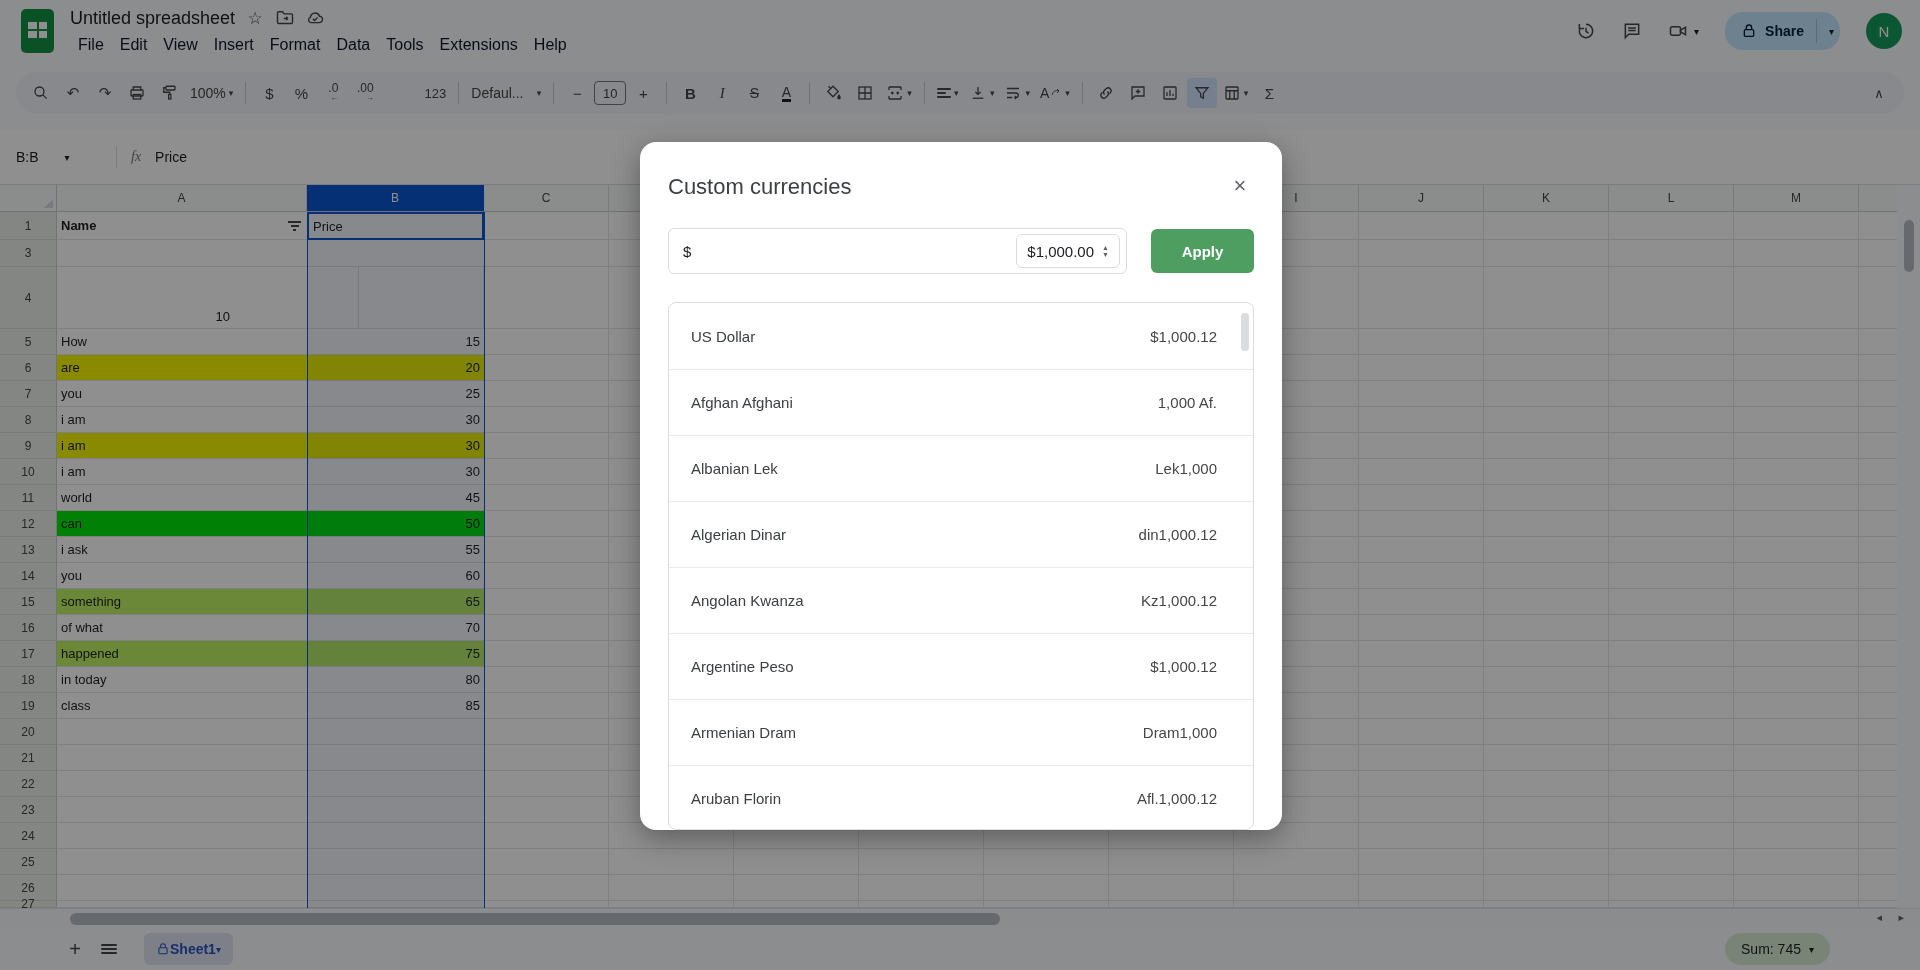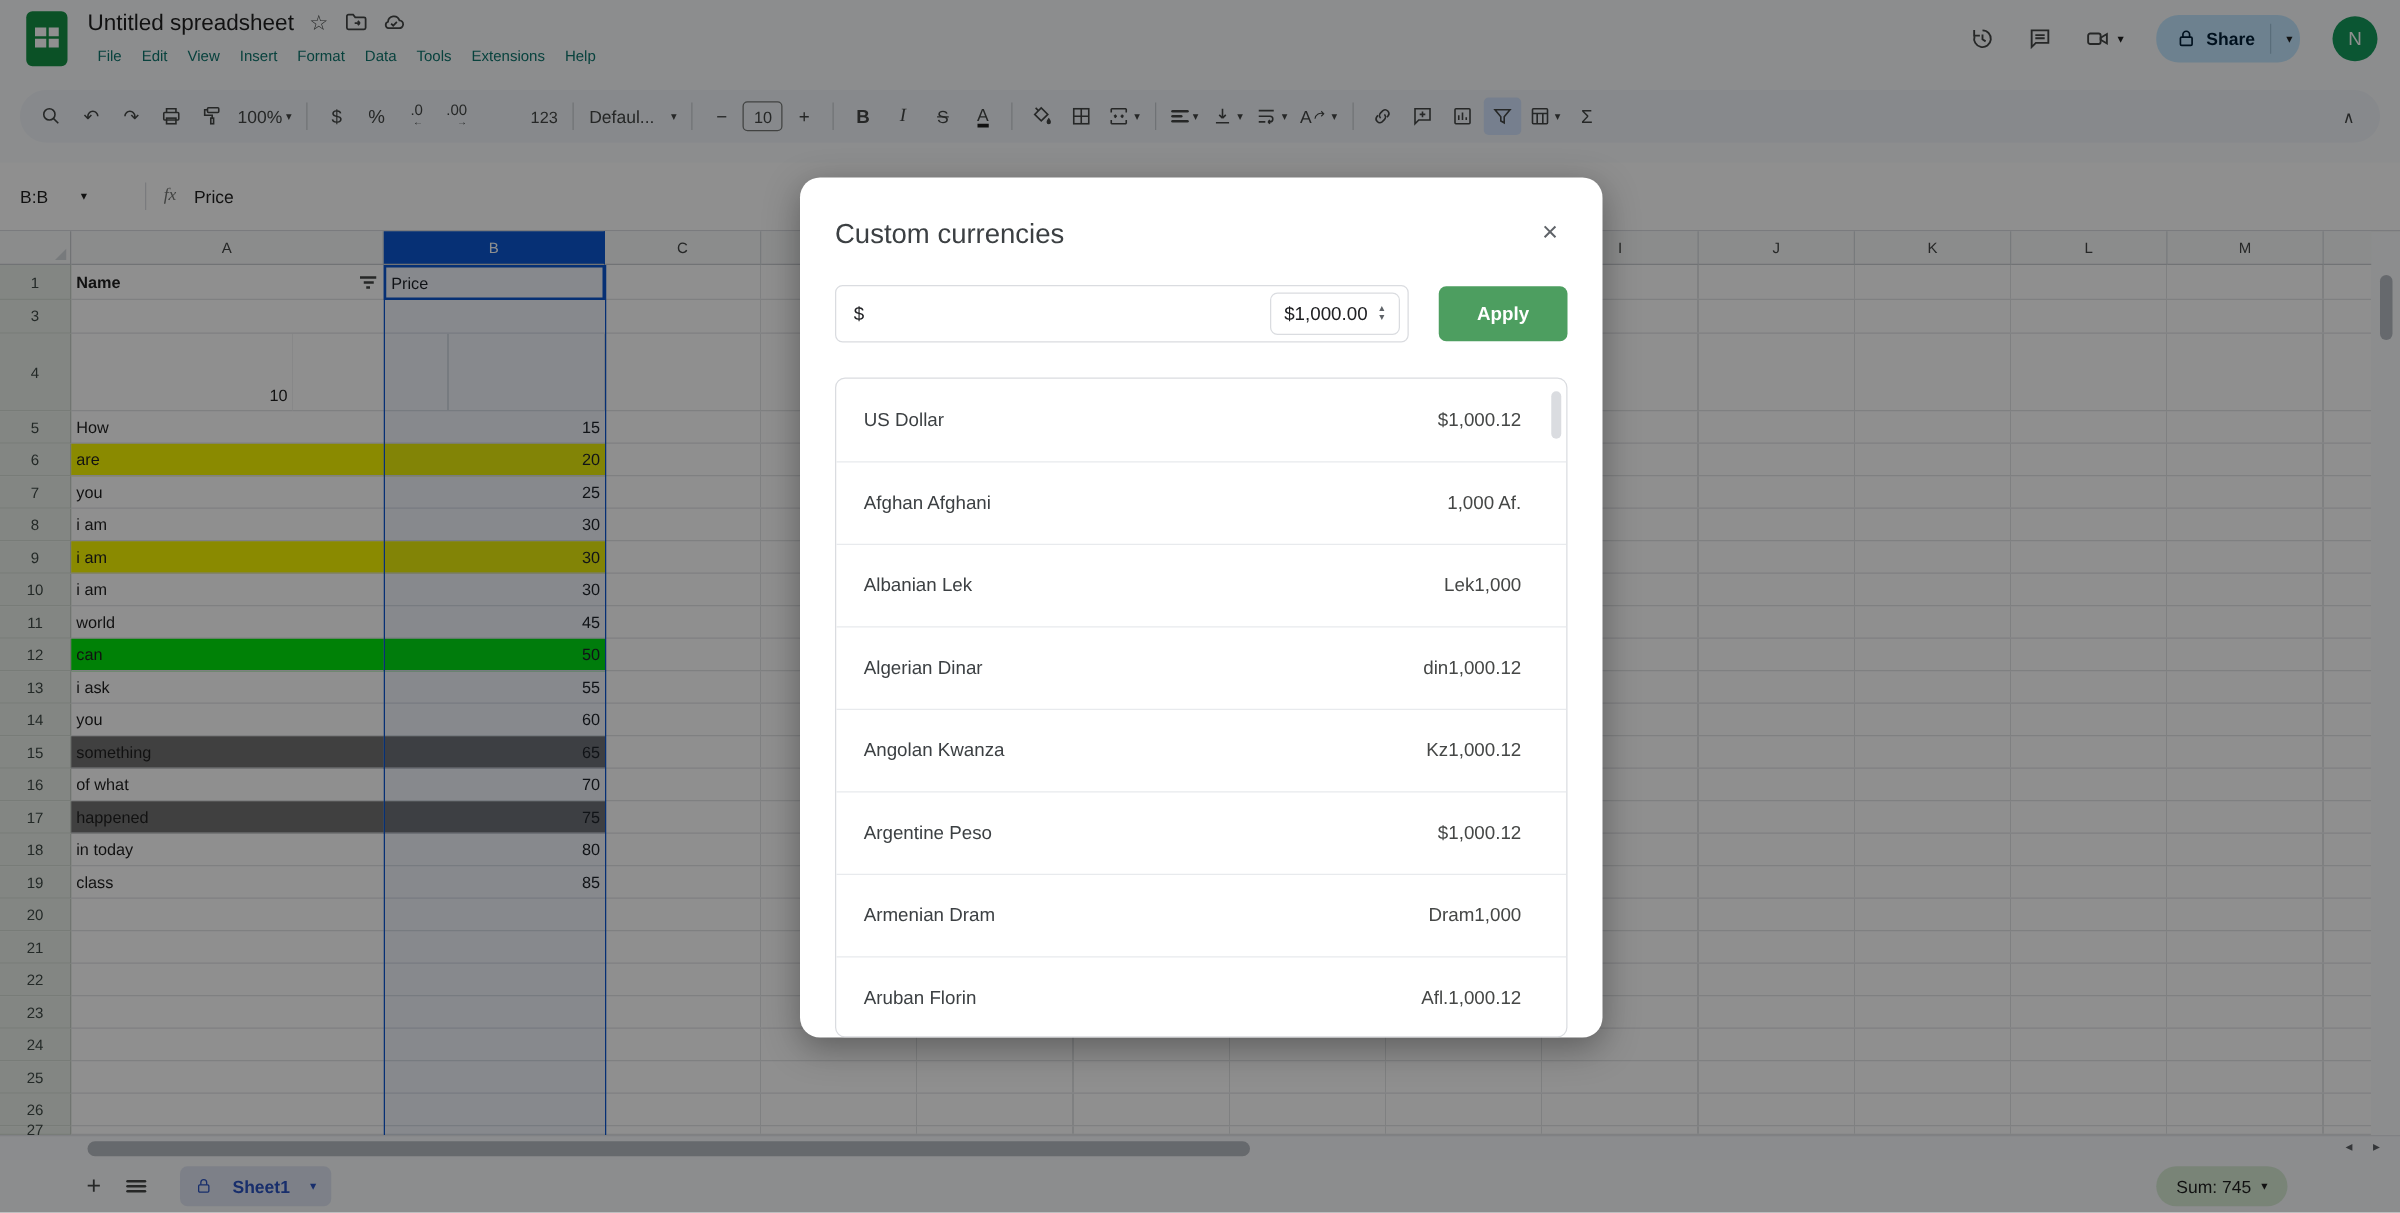--- a/index.html
+++ b/index.html
@@ -9,21 +9,21 @@
   
   .topbar { position:absolute; left:0; top:0; width:1920px; height:62px; background:#f9fbfd; display:flex; align-items:center; }
   .logo { width:33px; height:44px; margin:0 16px 0 21px; background:#159145; border-radius:5px; position:relative; }
   .logo .grid { position:absolute; left:7px; top:13px; width:19px; height:16px; display:grid; grid-template-columns:1fr 1fr; grid-template-rows:1fr 1fr; gap:2px; }
   .logo .grid div { background:#fff; }
   .tb-left { display:flex; flex-direction:column; justify-content:center; height:62px; }
   .title-row { display:flex; align-items:center; gap:10px; height:28px; }
   .doc-title { font-size:18px; color:#1f1f1f; }
   .tb-ico { width:20px; height:20px; color:#444746; display:flex; align-items:center; justify-content:center; font-size:17px; }
   .menu-row { display:flex; height:26px; align-items:center; }
-  .menu-item { font-size:12px; color:#0f766e; padding:2px 8px; border-radius:4px; cursor:default; }
+  .menu-item { font-size:16px; color:#0f172a; padding:2px 8px; border-radius:4px; cursor:default; }
   .tb-right { margin-left:auto; display:flex; align-items:center; gap:26px; padding-right:18px; }
   .share-btn { display:flex; align-items:center; background:#c2e7ff; border-radius:18px; height:38px; padding:0 6px 0 16px; gap:8px; color:#001d35; }
   .share-label { font-size:14px; font-weight:bold; }
   .share-div { width:1px; height:24px; background:#9fc2da; margin:0 4px; }
   .caret { font-size:10px; color:#1f1f1f; }
   .avatar { width:36px; height:36px; border-radius:50%; background:#15995c; color:#fff; font-size:15px; display:flex; align-items:center; justify-content:center; }
 
   
   .toolbar-band { position:absolute; left:0; top:62px; width:1920px; height:68px; background:#f9fbfd; }
   .toolbar { position:absolute; left:16px; right:16px; top:10px; height:42px; background:#f0f4f9; border-radius:21px; display:flex; align-items:center; padding:0 10px; gap:2px; }
@@ -62,40 +62,40 @@
   .gridbody { position:absolute; left:0; top:212px; width:1897px; height:696px; background:#fff; overflow:hidden; }
   .sh-row { display:flex; width:100%; }
   .rn { width:57px; background:#e9efe9; border-right:1px solid #c9d1c9; border-bottom:1px solid #d6ded6; font-size:12px; color:#3f4946; display:flex; align-items:center; justify-content:center; flex:none; }
   .cell { border-bottom:1px solid #e2e4e7; font-size:13px; color:#1f1f1f; display:flex; align-items:center; padding:0 4px; overflow:hidden; flex:none; }
   .ca { width:250px; }
   .cb { width:177px; justify-content:flex-end; }
   .rest { flex:1; border-bottom:1px solid #e2e4e7; background:repeating-linear-gradient(to right, transparent 0 124px, #e2e4e7 124px 125px); }
   .va-bottom .cell { align-items:flex-end; padding-bottom:4px; }
   .hl-yellow { background:#f6f600; }
   .hl-green  { background:#00e60b; }
-  .hl-cyan   { background:#737373;align-items:center; }
+  .hl-cyan   { background:#bef264;align-items:center; }
   .hdr-name { font-weight:bold; display:flex; align-items:center; justify-content:space-between; width:100%; }
   .funnel { display:flex; flex-direction:column; align-items:center; gap:2px; margin-right:2px; }
   .funnel i { display:block; height:2px; background:#444746; }
   .funnel i:nth-child(1){ width:13px; } .funnel i:nth-child(2){ width:8px; } .funnel i:nth-child(3){ width:3px; }
   .b1 { border:2px solid #0b57d0; }
   .selcol-overlay { position:absolute; left:307px; top:0; height:696px; width:178px; background:rgba(11,87,208,0.06); border-left:1px solid #0b57d0; border-right:1px solid #0b57d0; pointer-events:none; }
 
   
   .vscroll { position:absolute; right:4px; top:212px; width:12px; height:696px; }
   .vthumb { position:absolute; top:8px; left:0; width:10px; height:52px; border-radius:5px; background:#b7bbc2; }
   .hscroll-band { position:absolute; left:0; top:908px; width:1920px; height:20px; background:#f8fafd; border-top:1px solid #e4e7eb; }
   .hthumb { position:absolute; left:70px; top:4px; width:930px; height:12px; border-radius:6px; background:#b7bbc2; }
   .harrow { position:absolute; top:2px; font-size:11px; color:#5f6368; }
 
   
   .sheetbar { position:absolute; left:0; top:928px; width:1920px; height:42px; background:#f9fbfd; display:flex; align-items:center; }
   .sb-btn { width:34px; height:34px; display:flex; align-items:center; justify-content:center; color:#444746; font-size:20px; }
   .sb-plus { margin-left:58px; }
-  .sheet-tab { margin-left:18px; height:32px; background:#dfe5f2; border-radius:6px; display:flex; align-items:center; gap:16px; padding:0 12px; color:#2b53c0;justify-content:center; }
+  .sheet-tab { margin-left:18px; height:32px; background:#dfe5f2; border-radius:6px; display:flex; align-items:center; gap:0; padding:0 12px; color:#2b53c0;justify-content:center; }
   .sheet-tab .tab-label { font-size:14px; font-weight:bold; }
   .sheet-tab svg { stroke:#2b53c0; fill:none; stroke-width:1.8; }
   .sum-pill { position:absolute; right:90px; top:5px; height:32px; background:#d8ecd5; border-radius:16px; display:flex; align-items:center; gap:8px; padding:0 16px; font-size:14px; color:#1f1f1f; }
 
   
   .dim { position:absolute; inset:0; background:rgba(0,0,0,0.44); z-index:40; }
   .dialog { position:absolute; left:640px; top:142px; width:642px; height:688px; background:#fff; border-radius:16px; z-index:50; box-shadow:0 8px 28px rgba(0,0,0,0.35); padding:30px 28px 0; overflow:hidden; }
   .dlg-head { display:flex; align-items:flex-start; justify-content:space-between; }
   .dlg-title { font-size:22px; color:#3c4043; line-height:30px; }
   .dlg-close { font-size:22px; color:#5f6368; width:28px; height:28px; display:flex; align-items:center; justify-content:center; }

